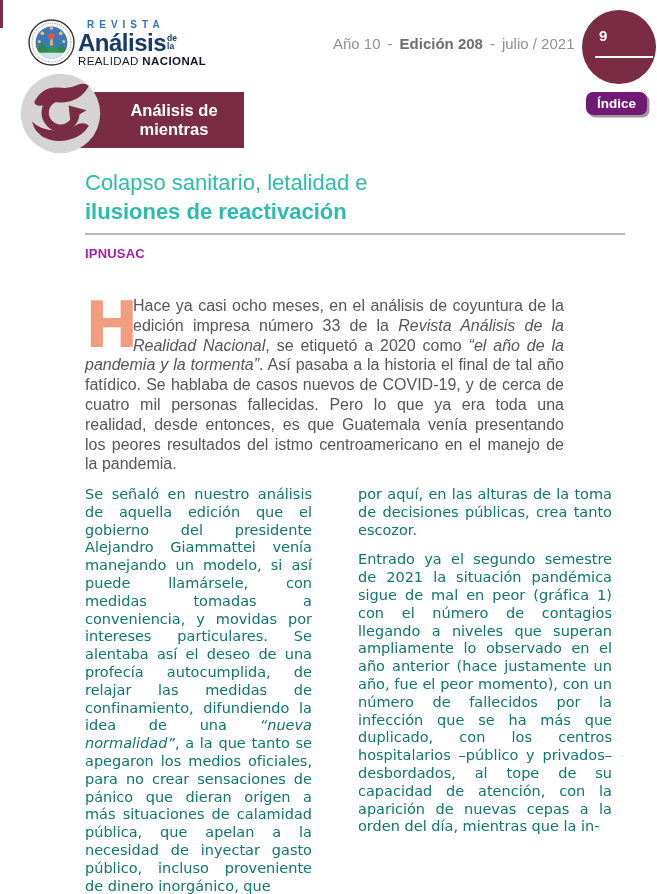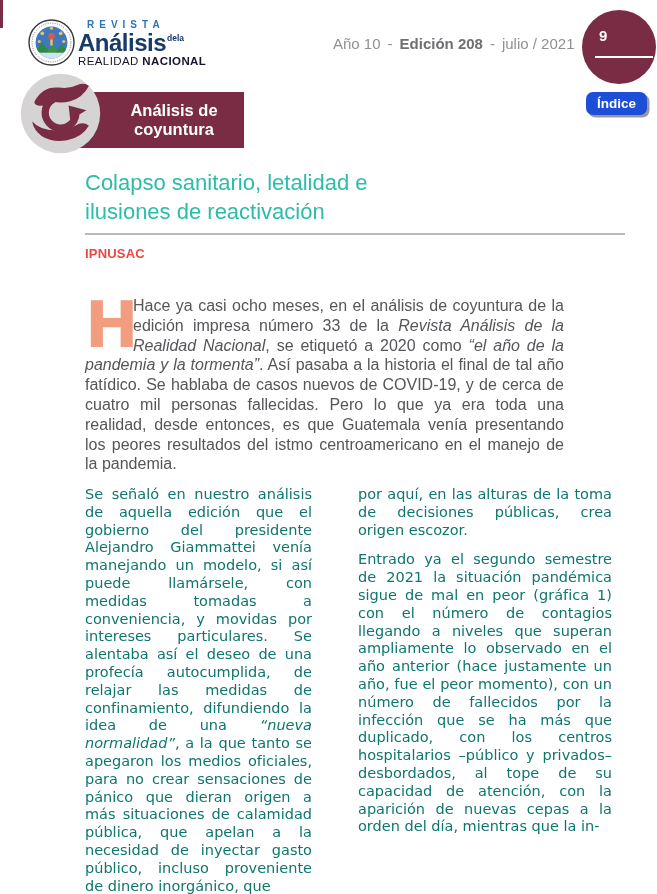--- a/index.html
+++ b/index.html
@@ -10,49 +10,49 @@
   
   .corner-tick{position:absolute;left:0;top:0;width:3px;height:28px;background:#7a2c45;}
 
   
   .brand{position:absolute;left:28px;top:16px;display:flex;align-items:flex-start;}
   .seal{width:47px;height:47px;margin-top:3px;}
   .brand-text{margin-left:3px;line-height:1;}
   .brand-revista{color:#2f74b6;font-size:10px;font-weight:600;letter-spacing:5px;margin-left:9px;margin-top:4px;}
   .brand-analisis-row{display:flex;align-items:flex-start;margin-top:1px;}
   .brand-analisis{color:#173a67;font-size:24px;font-weight:800;letter-spacing:-0.5px;text-align:right;}
-  .brand-dela{display:flex;flex-direction:row;color:#173a67;font-size:8.5px;font-weight:800;line-height:0.95;margin-left:1px;margin-top:3px;}
+  .brand-dela{display:flex;flex-direction:column;color:#173a67;font-size:8.5px;font-weight:800;line-height:0.95;margin-left:1px;margin-top:3px;}
   .brand-realidad-row{font-size:11.5px;color:#15152b;margin-top:1px;letter-spacing:0.4px;}
   .brand-realidad{font-weight:400;}
   .brand-nacional{font-weight:800;}
 
   .meta{position:absolute;left:333px;top:35px;font-size:15px;color:#8f9194;white-space:nowrap;}
   .meta .dash{margin:0 7px;}
   .meta-edicion{font-weight:700;color:#6d6f72;}
 
   .page-circle{position:absolute;left:582px;top:10px;width:74px;height:74px;border-radius:50%;background:#7a2c45;}
   .page-circle .num{position:absolute;left:17px;top:17px;color:#fff;font-size:15px;font-weight:700;}
   .page-circle .line{position:absolute;left:13px;right:3px;top:46px;height:1.6px;background:#fff;}
 
-  .indice-btn{position:absolute;left:586px;top:92px;background:#1d4ed8;color:#fff;border:none;
+  .indice-btn{position:absolute;left:586px;top:92px;background:#701a75;color:#fff;border:none;
     font-family:"Liberation Sans",sans-serif;font-size:13.5px;font-weight:700;padding:4px 11px;
     border-radius:7px;box-shadow:2.5px 2.5px 0 rgba(70,70,70,0.55);cursor:pointer;}
 
   
   .ribbon-rect{position:absolute;left:58px;top:92px;width:186px;height:56px;background:#7a2c45;
     display:flex;align-items:center;justify-content:center;padding-left:46px;box-sizing:border-box;}
   .ribbon-label{color:#fff;font-size:16.5px;font-weight:700;text-align:center;line-height:1.18;}
   .ribbon-label span{display:block;}
   .ribbon-circle{position:absolute;left:20px;top:73px;width:81px;height:81px;}
 
   
   .title{position:absolute;left:85px;top:168px;width:530px;color:#2cbcab;font-size:22px;line-height:29px;margin:0;font-weight:400;}
-  .title .t2{display:block;font-weight:400;}
+  .title .t2{display:block;font-weight:700;}
   .rule{position:absolute;left:85px;top:233px;width:540px;height:1.5px;background:#b9b9b9;}
-  .author{position:absolute;left:85px;top:246px;font-size:13px;font-weight:700;color:#ef4444;letter-spacing:0.2px;}
+  .author{position:absolute;left:85px;top:246px;font-size:13px;font-weight:700;color:#a21caf;letter-spacing:0.2px;}
 
   .intro{position:absolute;left:85px;top:296px;width:479px;font-size:16px;line-height:19.8px;
     color:#56565a;text-align:justify;hyphens:auto;-webkit-hyphens:auto;}
   .intro p{margin:0;}
   .dropcap{float:left;width:39px;height:57px;margin-right:9px;margin-top:2px;
     font-size:64px;line-height:54px;font-weight:700;color:#f29c80;font-family:"DejaVu Sans",sans-serif;}
 
   .col{position:absolute;top:486px;font-size:14.5px;line-height:17.8px;color:#0f766e;
     font-family:"DejaVu Sans",sans-serif;text-align:justify;hyphens:auto;-webkit-hyphens:auto;}
   .col-left{left:85px;width:227px;}
@@ -111,21 +111,21 @@
   <div class="page-circle">
     <span class="num">9</span>
     <span class="line"></span>
   </div>
 
   <button class="indice-btn">Índice</button>
 
   <div class="ribbon-rect">
     <div class="ribbon-label">
       <span>Análisis de</span>
-      <span>coyuntura</span>
+      <span>mientras</span>
     </div>
   </div>
   <svg class="ribbon-circle" viewBox="0 0 100 100">
     <circle cx="50" cy="50" r="49" fill="#d6d3d4"></circle>
     <path d="M18,35 Q28,16 48,18 Q60,20 70,15 Q80,11 85,16 Q78,30 62,35 Q50,38 40,35 Q30,42 22,40 Q17,39 18,35 Z" fill="#7a2c45"></path>
     <path d="M50,30 A19,19 0 1 0 69,51" fill="none" stroke="#7a2c45" stroke-width="9"></path>
     <polygon points="60,40 82,46 62,58" fill="#7a2c45"></polygon>
     <path d="M15,60 Q25,71 44,71 Q58,71 68,65 Q78,59 85,65 Q77,79 58,83 Q40,86 27,78 Q17,71 15,60 Z" fill="#7a2c45"></path>
   </svg>
 
@@ -138,16 +138,16 @@
 
   <div class="intro">
     <span class="dropcap">H</span>
     <p><span>Hace ya casi ocho meses, en el análisis de coyuntura de la edición impresa número 33 de la </span><em>Revista Análisis de la Realidad Nacional</em><span>, se etiquetó a 2020 como </span><em>“el año de la pandemia y la tormenta”</em><span>. Así pasaba a la historia el final de tal año fatídico. Se hablaba de casos nuevos de COVID-19, y de cerca de cuatro mil personas fallecidas. Pero lo que ya era toda una realidad, desde entonces, es que Guatemala venía presentando los peores resultados del istmo centroamericano en el manejo de la pandemia.</span></p>
   </div>
 
   <div class="col col-left">
       <p><span>Se señaló en nuestro análisis de aquella edición que el gobierno del presidente Alejandro Giammattei venía manejando un modelo, si así puede llamársele, con medidas tomadas a conveniencia, y movidas por intereses particulares. Se alentaba así el deseo de una profecía autocumplida, de relajar las medidas de confinamiento, difundiendo la idea de una </span><em>“nueva normalidad”</em><span>, a la que tanto se apegaron los medios oficiales, para no crear sensaciones de pánico que dieran origen a más situaciones de calamidad pública, que apelan a la necesidad de inyectar gasto público, incluso proveniente de dinero inorgánico, que</span></p>
     </div>
   <div class="col col-right">
-      <p><span>por aquí, en las alturas de la toma de decisiones públicas, crea origen escozor.</span></p>
+      <p><span>por aquí, en las alturas de la toma de decisiones públicas, crea tanto escozor.</span></p>
       <p><span>Entrado ya el segundo semestre de 2021 la situación pandémica sigue de mal en peor (gráfica 1) con el número de contagios llegando a niveles que superan ampliamente lo observado en el año anterior (hace justamente un año, fue el peor momento), con un número de fallecidos por la infección que se ha más que duplicado, con los centros hospitalarios –público y privados– desbordados, al tope de su capacidad de atención, con la aparición de nuevas cepas a la orden del día, mientras que la in-</span></p>
     </div>
 </div>
 
 </body></html>

